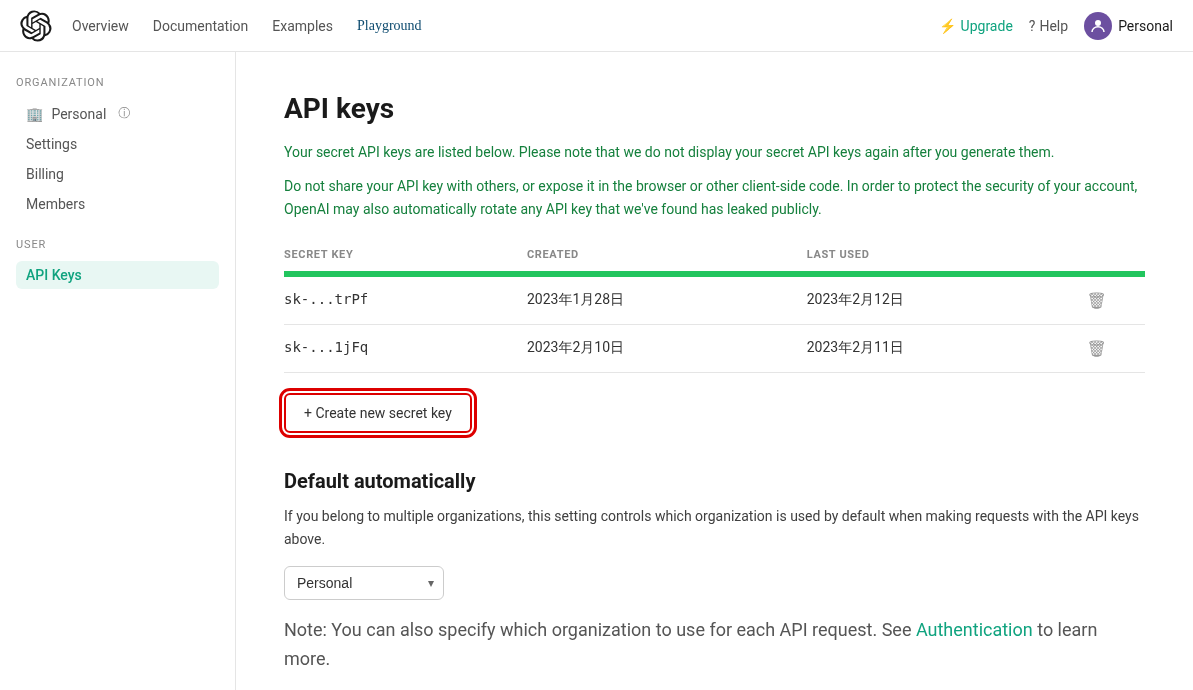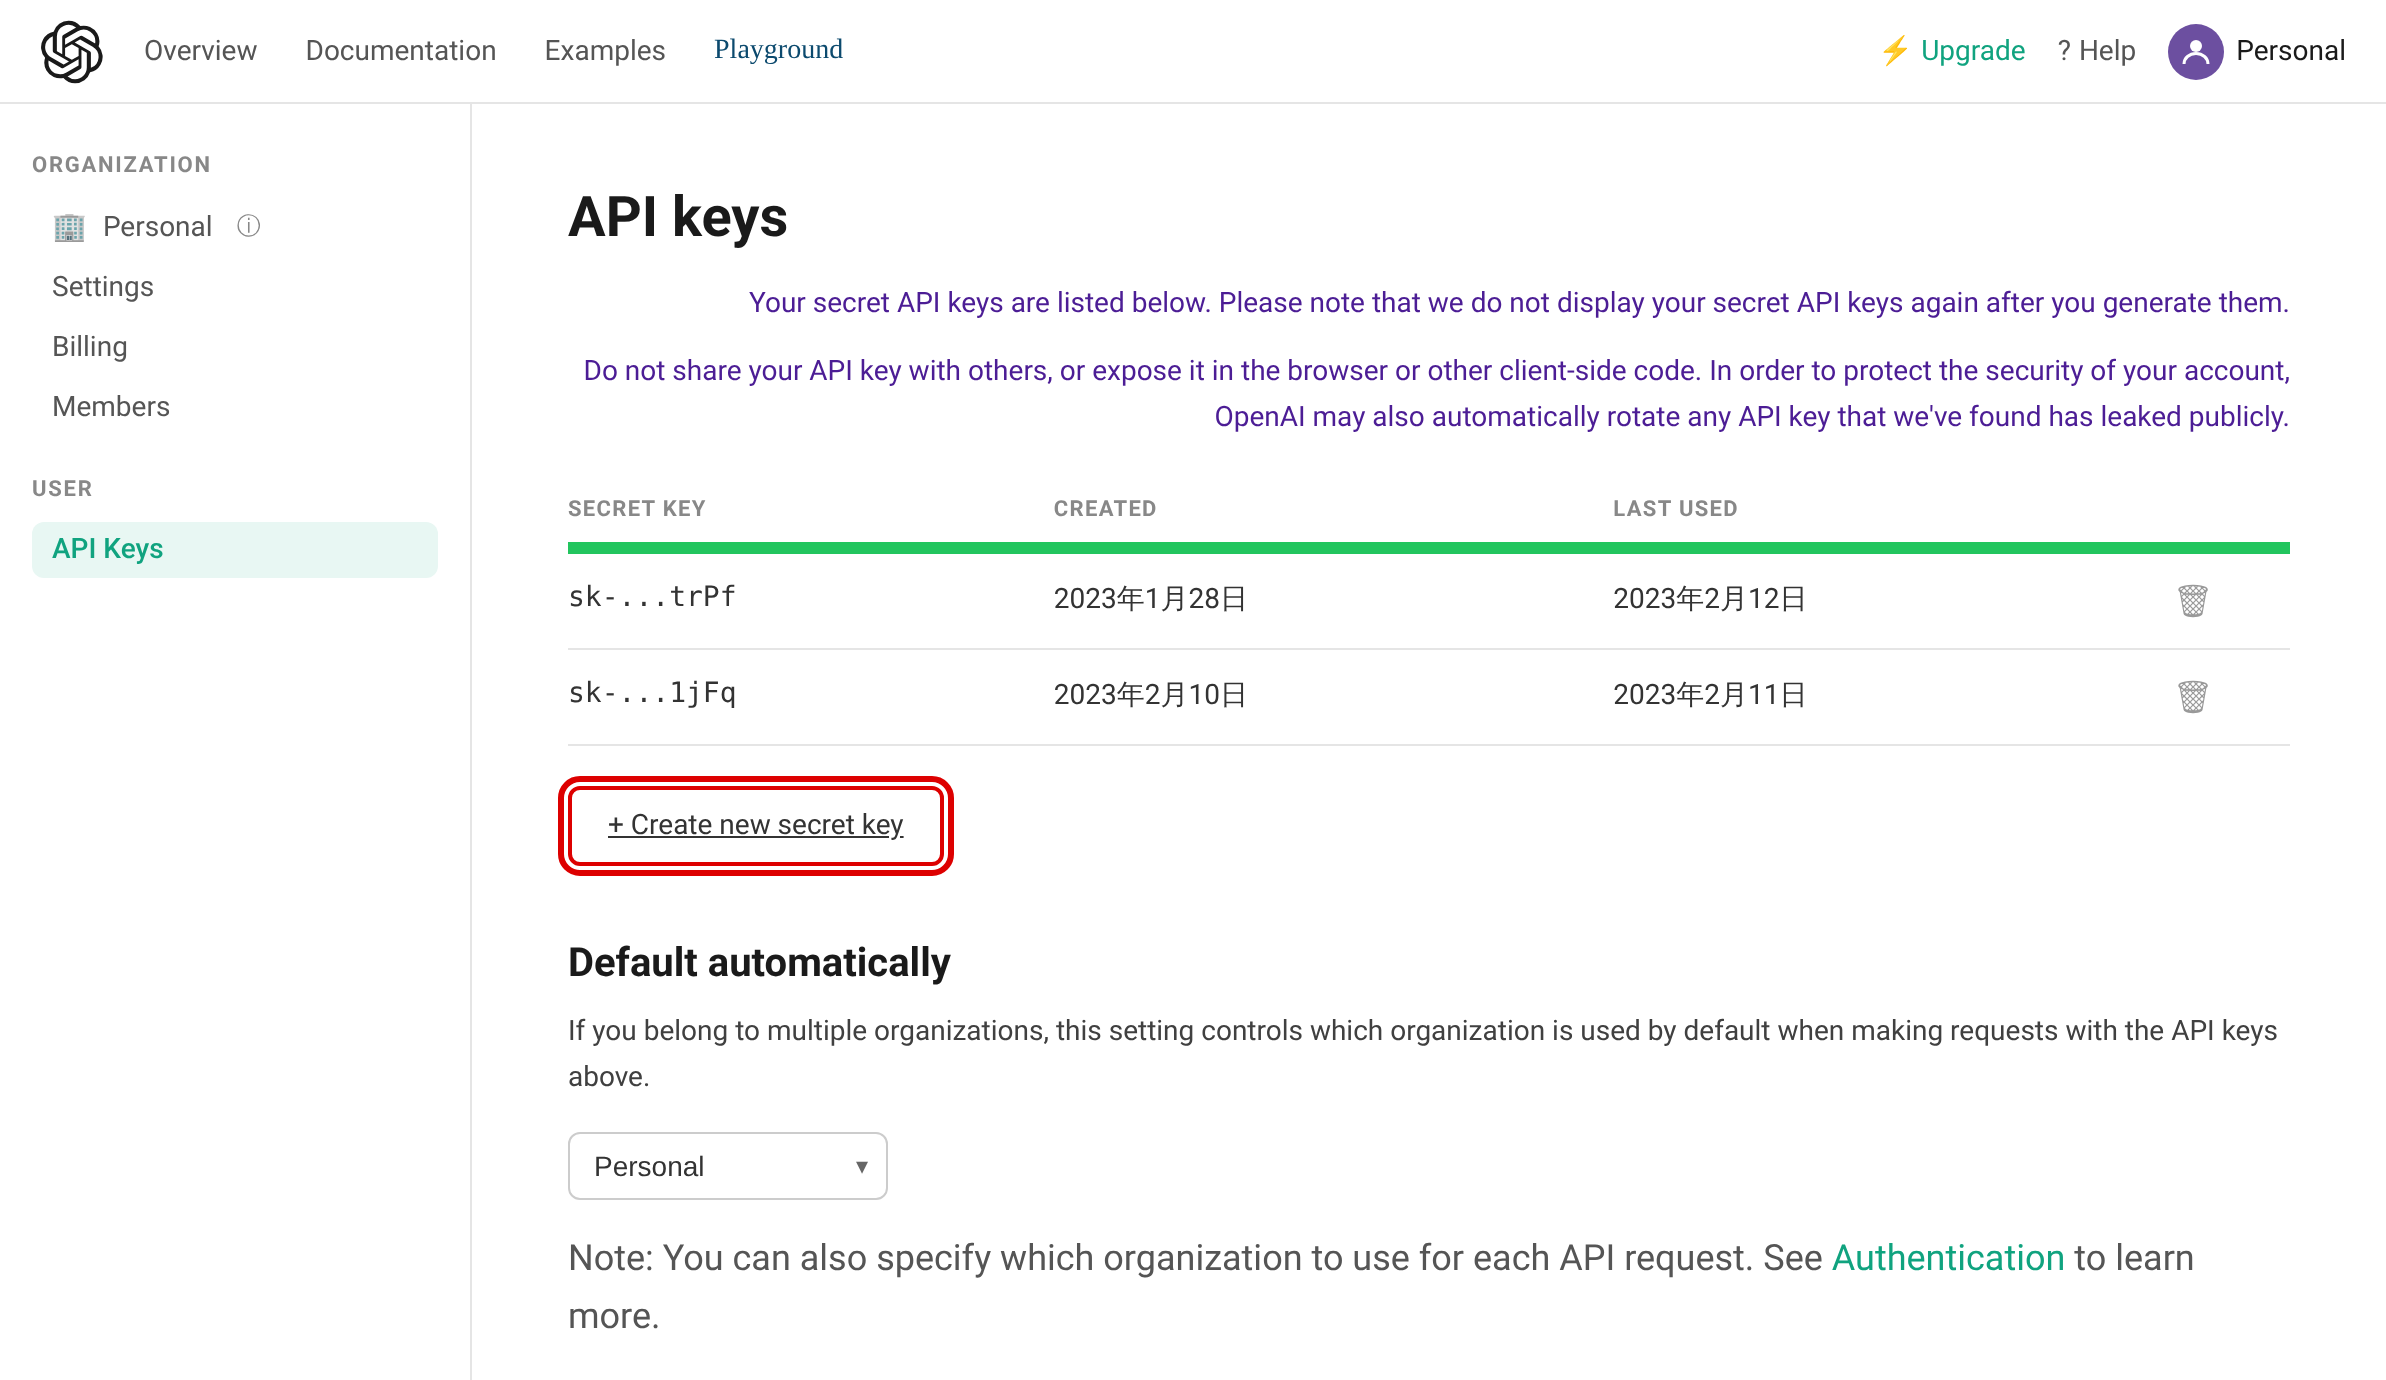--- a/index.html
+++ b/index.html
@@ -34,38 +34,38 @@
 
     
     .layout { display: flex; height: calc(100vh - 52px); }
 
     
     .sidebar {
       width: 236px; border-right: 1px solid #e5e5e5;
       padding: 24px 16px; flex-shrink: 0;
     }
     .sidebar-section-label {
-      font-size: 11px; font-weight: 700; color: #888;
+      font-size: 11px; font-weight: 400; color: #888;
       letter-spacing: 0.08em; text-transform: uppercase;
       margin-bottom: 10px;
     }
     .sidebar-item {
       display: flex; align-items: center; gap: 8px;
       padding: 6px 10px; border-radius: 6px;
       cursor: pointer; color: #555; font-size: 14px;
       text-decoration: none; margin-bottom: 2px;
     }
     .sidebar-item.active { background: #e8f7f3; color: #10a37f; font-weight: 500; }
     .sidebar-icon { font-size: 14px; }
     .sidebar-section { margin-bottom: 20px; }
 
     
     .main { flex: 1; overflow-y: auto; padding: 40px 48px; }
     h1 { font-size: 28px; font-weight: 700; margin-bottom: 16px; }
-    .description { color: #4c1d95; line-height: 1.6; margin-bottom: 12px; font-size: 14px; text-align: right; }
+    .description { color: #15803d; line-height: 1.6; margin-bottom: 12px; font-size: 14px; }
 
     
     .api-table { width: 100%; margin: 28px 0 0 0; border-collapse: collapse; }
     .api-table th {
       text-align: left; font-size: 11px; font-weight: 700;
       color: #888; letter-spacing: 0.06em; text-transform: uppercase;
       padding: 0 0 10px 0; border-bottom: 6px solid #22c55e;
     }
     .api-table td {
       padding: 14px 0; border-bottom: 1px solid #e5e5e5;
@@ -75,21 +75,21 @@
     .delete-icon { color: #999; cursor: pointer; font-size: 16px; }
 
     
     .create-btn-wrap { margin: 20px 0 36px 0; }
     .create-btn {
       display: inline-flex; align-items: center; gap: 6px;
       padding: 10px 18px;
       border: 2px solid #d00; 
       border-radius: 6px; background: #fff;
       color: #333; font-size: 14px; cursor: pointer;
-      font-family: inherit; outline: 3px solid #d00; outline-offset: 2px; text-decoration: underline;
+      font-family: inherit; outline: 3px solid #d00; outline-offset: 2px;
     }
 
     
     h2 { font-size: 20px; font-weight: 700; margin-bottom: 12px; }
     .org-description { color: #404040; line-height: 1.6; margin-bottom: 16px; font-size: 14px; }
     .org-select-wrap { position: relative; display: inline-block; }
     .org-select {
       appearance: none; -webkit-appearance: none;
       border: 1px solid #ccc; border-radius: 6px;
       padding: 8px 36px 8px 12px;

